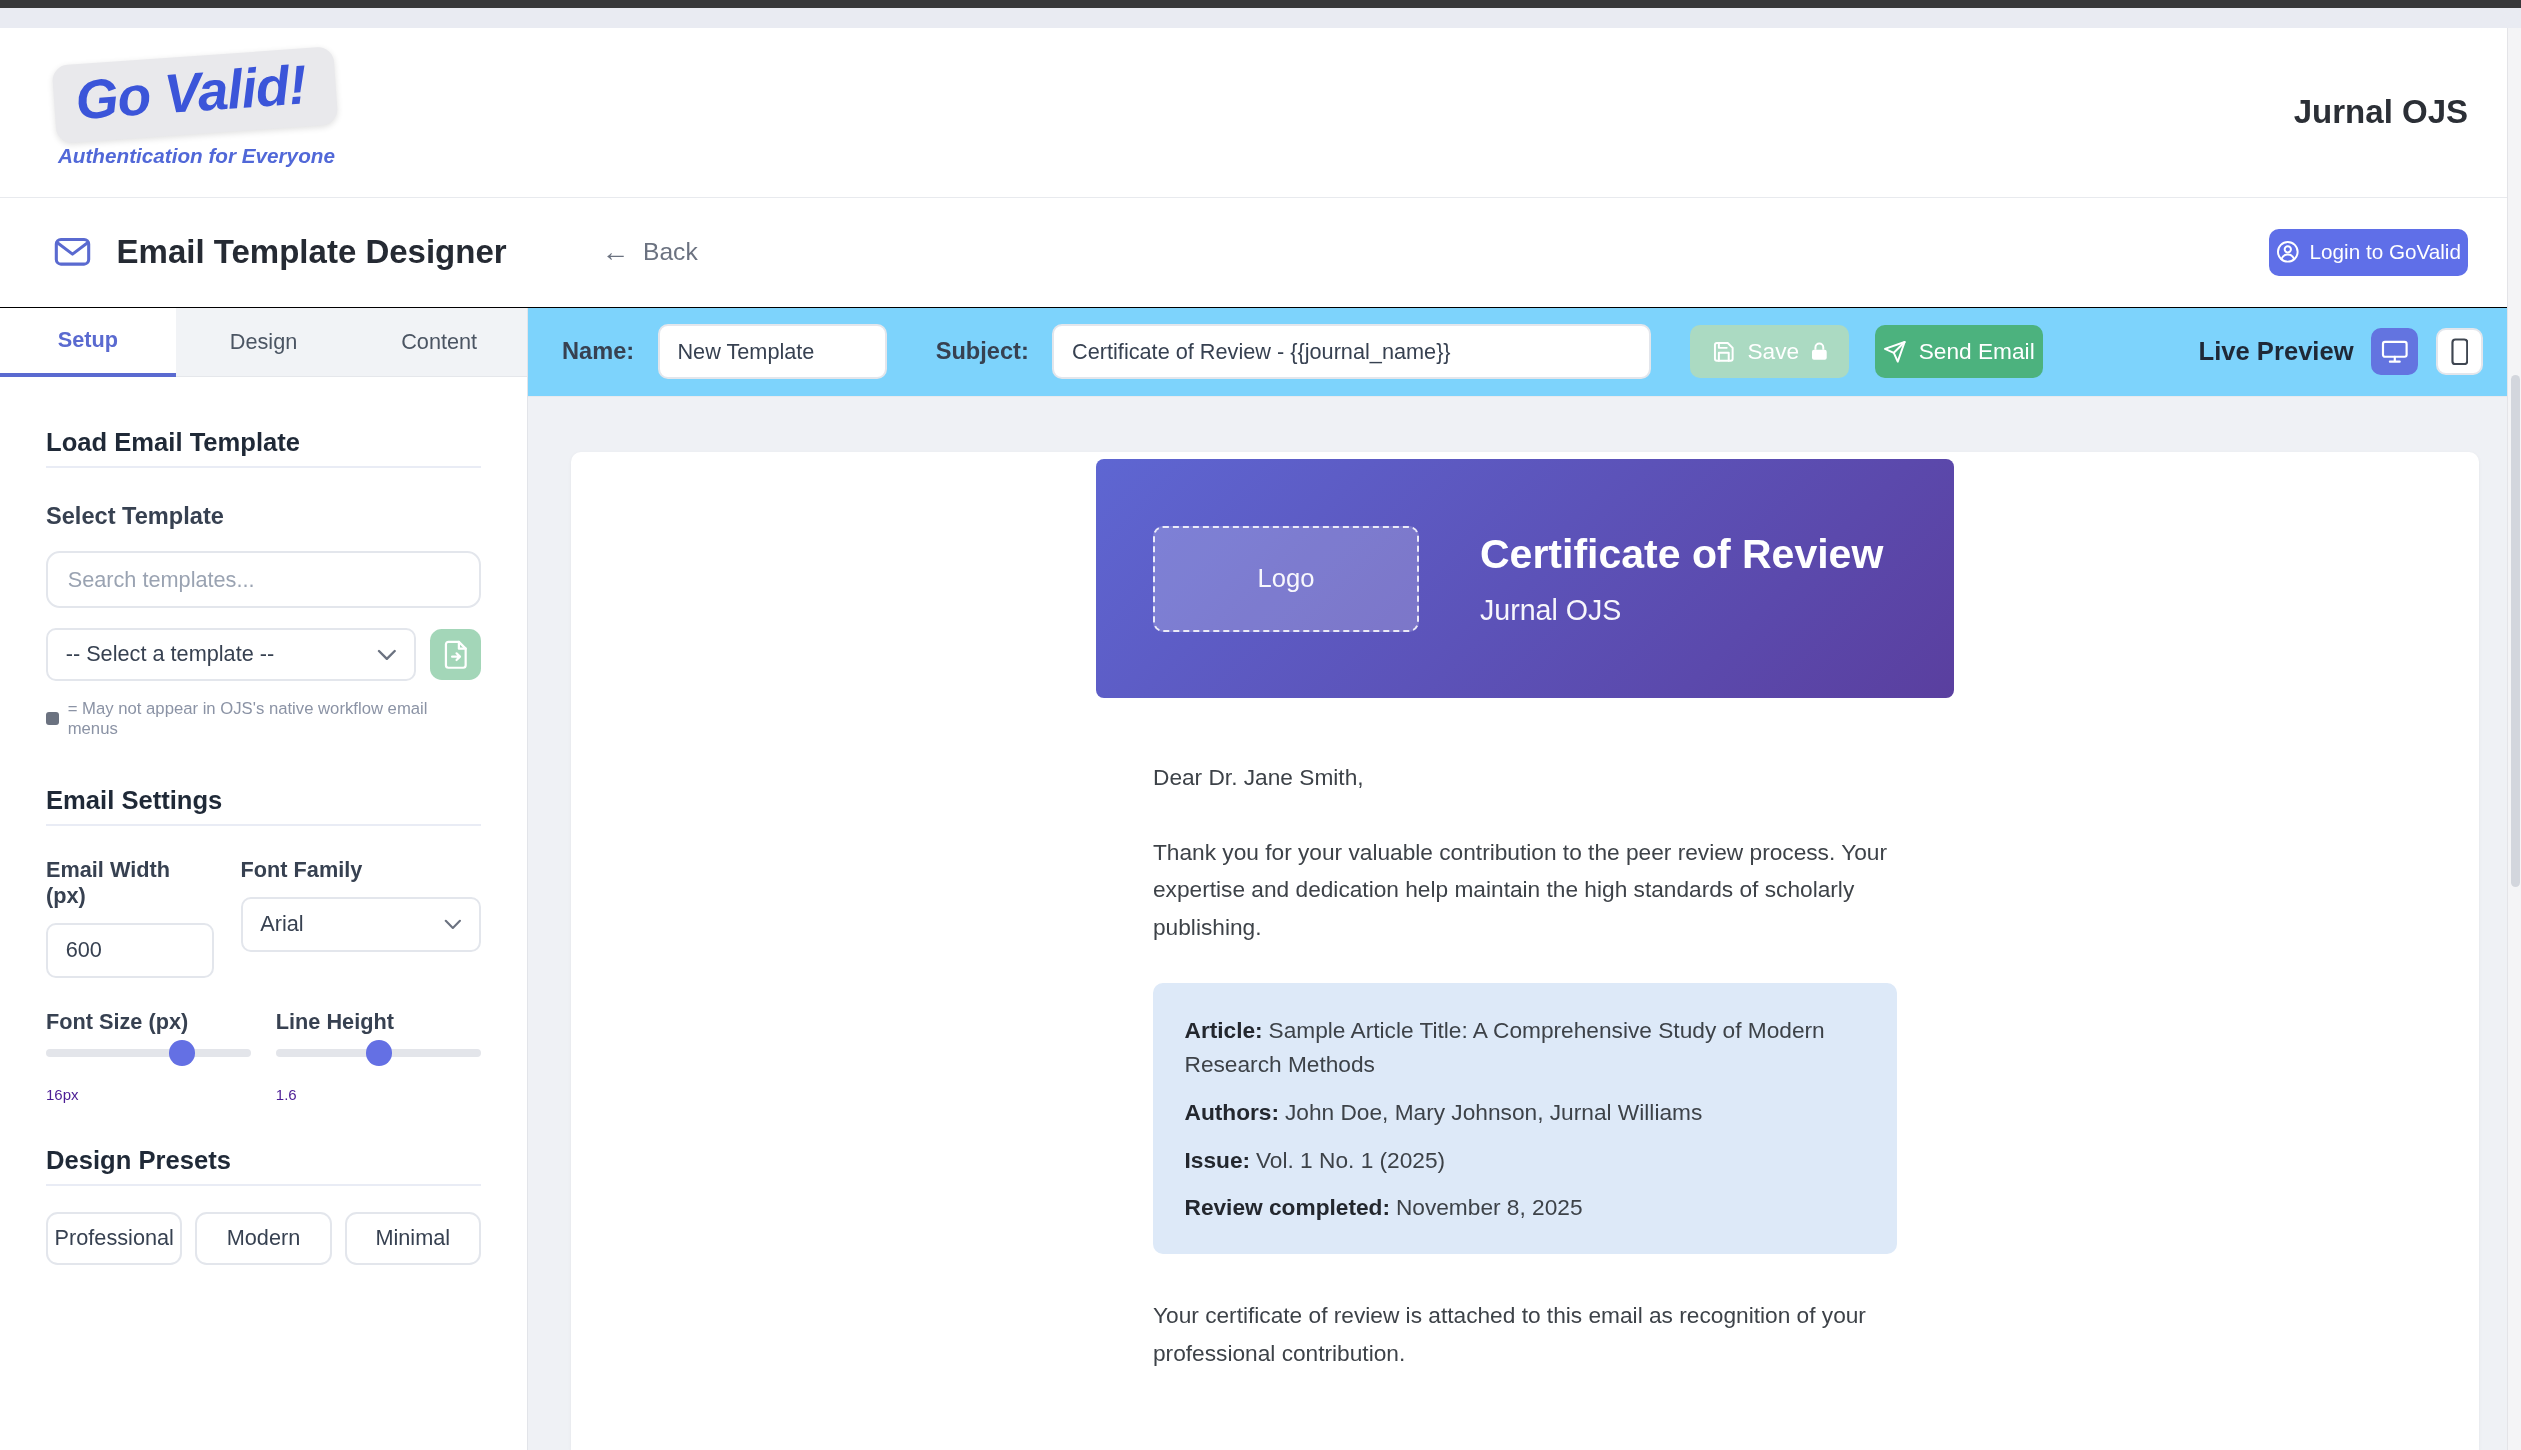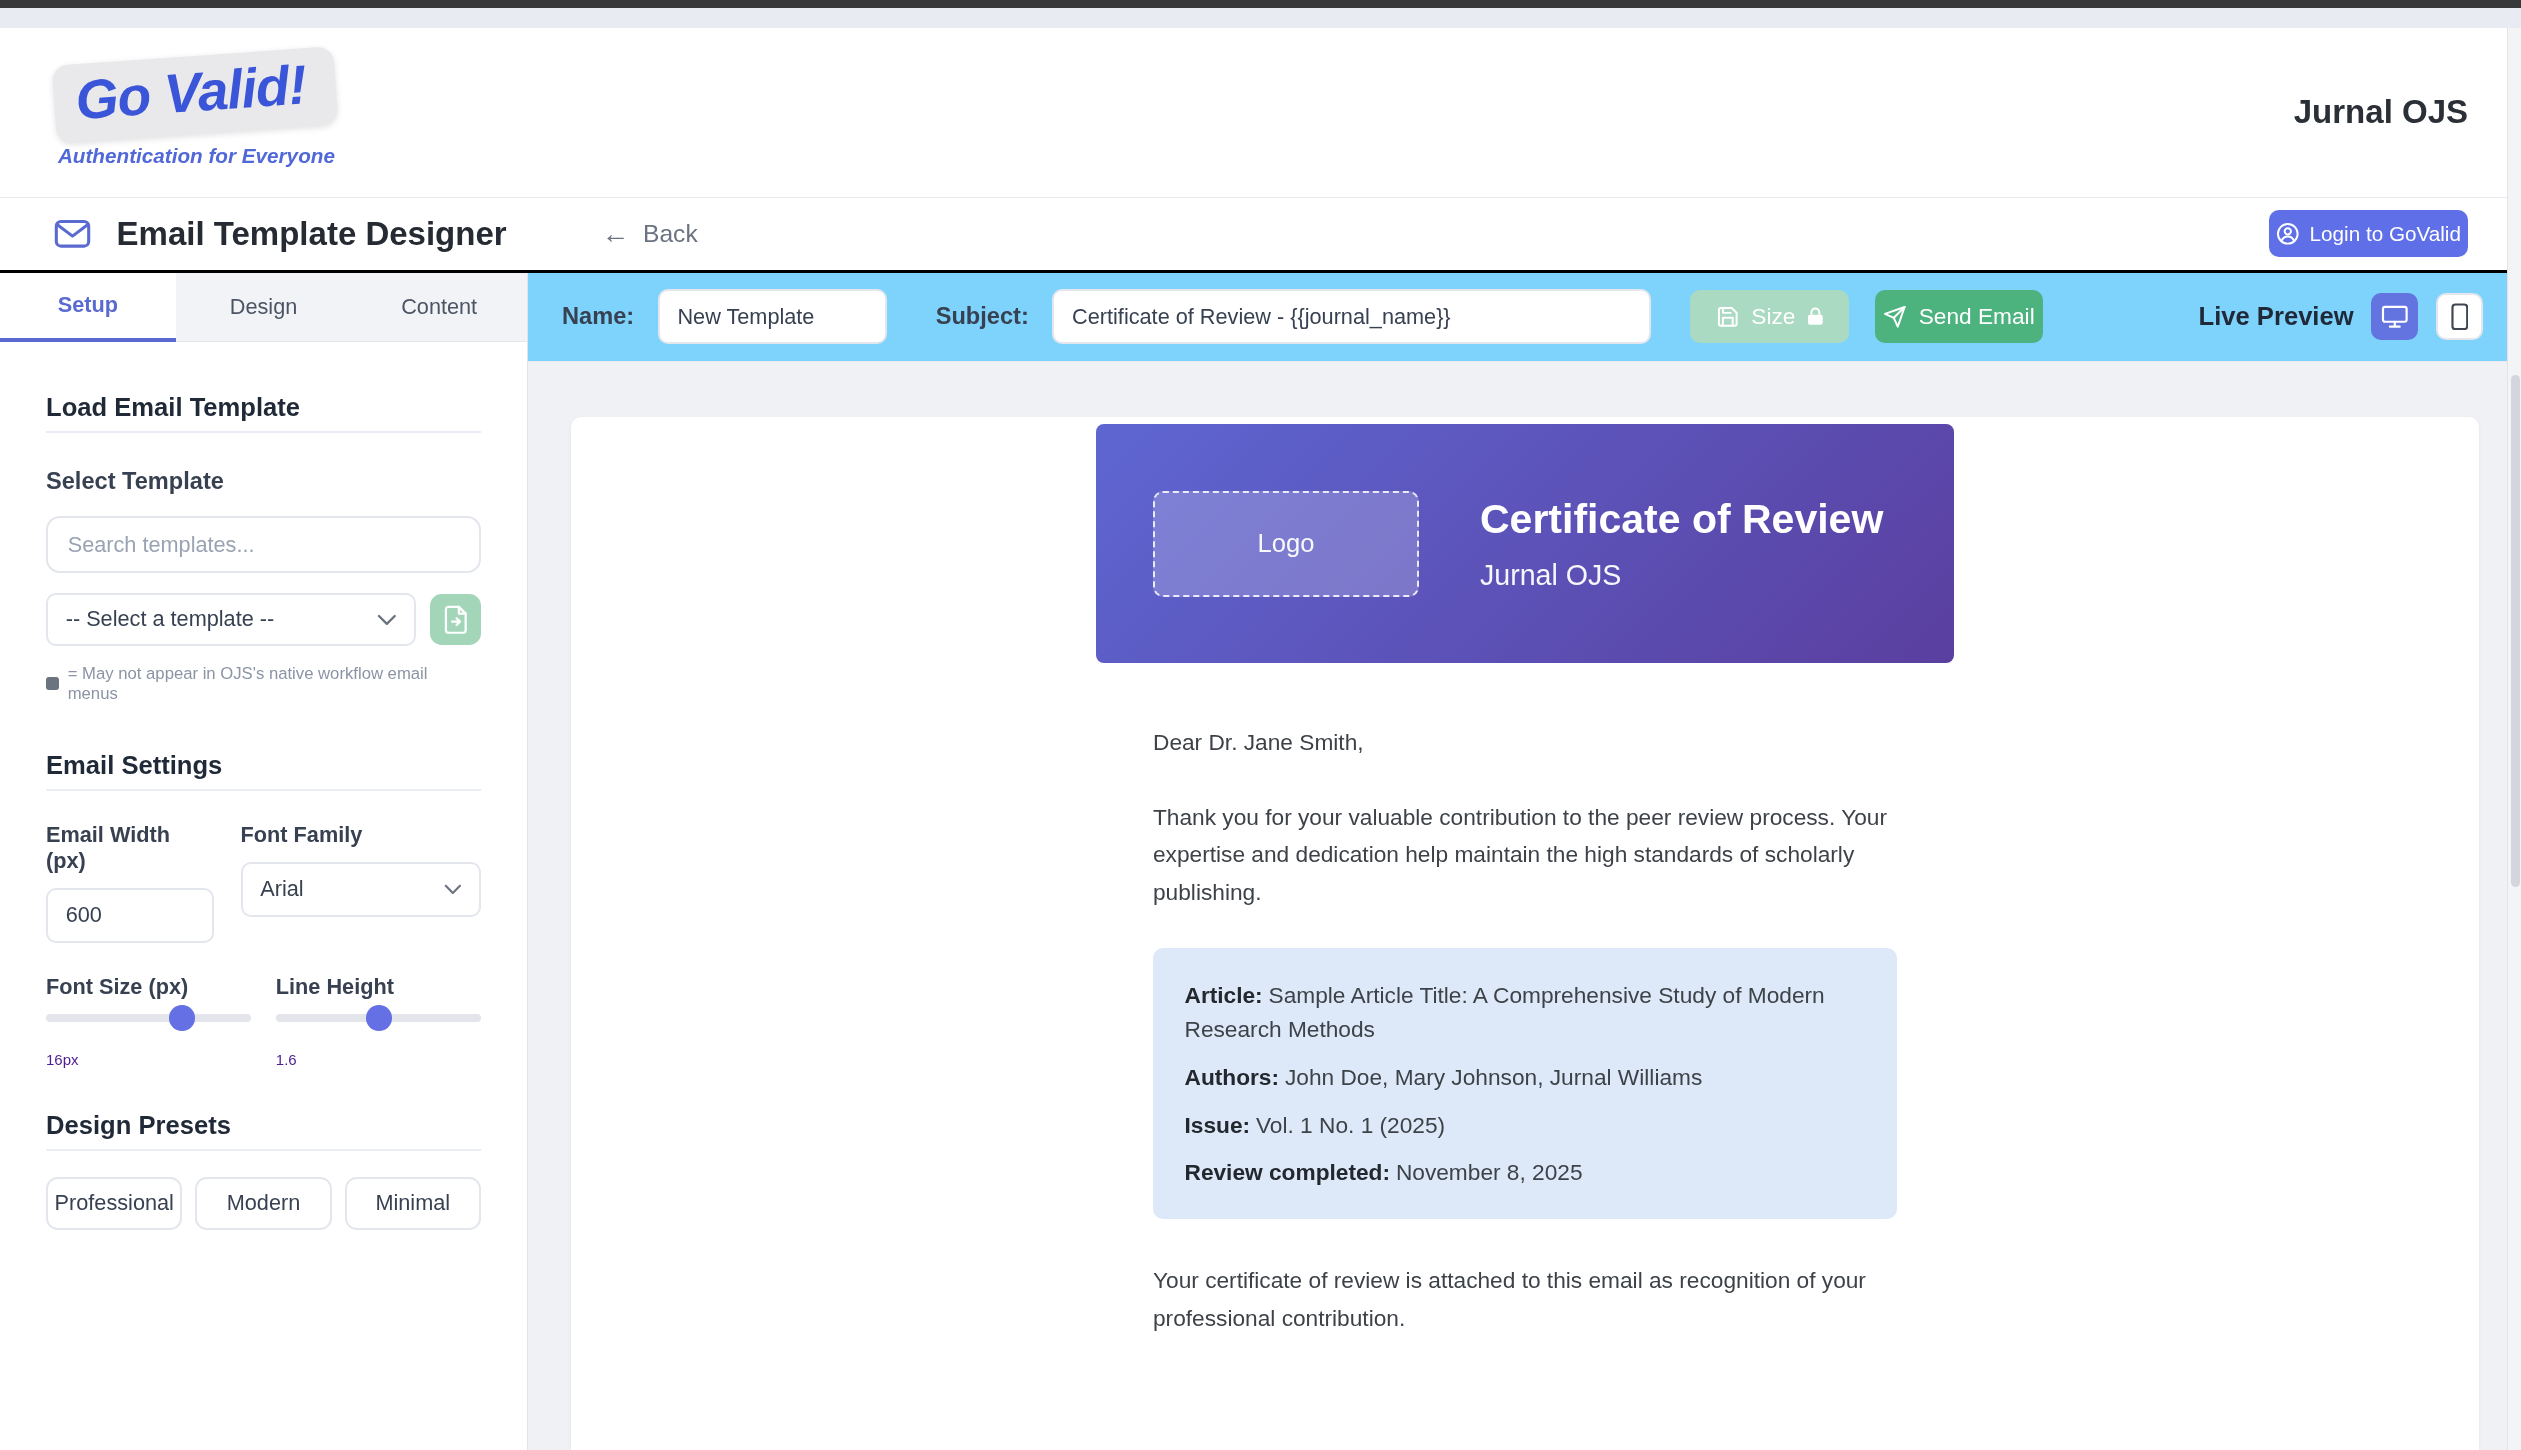--- a/index.html
+++ b/index.html
@@ -16,22 +16,22 @@
     justify-content:space-between; padding:0 54px; }
   .brand-left { position:relative; }
   .brand-plaque { display:inline-block; background:#e9e9ec; border-radius:15.8px;
     padding:3.9px 29.6px 9.9px 21.7px; transform:rotate(-4deg); box-shadow:0 2px 5.9px rgba(0,0,0,0.12); }
   .brand-text { font-size:55px; font-weight:bold; font-style:italic; color:#3b55d9; letter-spacing:-1px; }
   .brand-tagline { margin-top:9.9px; margin-left:3.9px; font-size:20.7px; font-style:italic;
     color:#5168d8; font-weight:bold; }
   .journal-name { font-size:33px; font-weight:bold; color:#2b2f36; }
 
   
-  .page-header { height:76px; background:#fff; border-top:1px solid #e8eaee;
-    border-bottom:3px solid #000000; display:flex; align-items:center; padding:0 54px; }
+  .page-header { height:111px; background:#fff; border-top:1px solid #e8eaee;
+    border-bottom:1px solid #000000; display:flex; align-items:center; padding:0 54px; }
   .page-title { font-size:33px; font-weight:bold; color:#252a33; margin-left:25.6px; }
   .back-group { display:flex; align-items:center; gap:13.8px; margin-left:95px; cursor:pointer; }
   .back-arrow { font-size:27.6px; color:#6b7280; }
   .back-label { font-size:24.6px; color:#6b7280; }
   .login-btn { margin-left:auto; width:199px; height:47px; background:#5f6fe8; border:none;
     border-radius:9.9px; color:#fff; font-size:20.7px; display:flex; align-items:center;
     justify-content:center; gap:9.9px; cursor:pointer; font-family:inherit; }
 
   
   .body-row { flex:1; display:flex; min-height:0; }
@@ -255,21 +255,21 @@
         <span class="tb-label" style="margin-left:49px;">Subject:</span>
         <input class="tb-input subject" type="text" value="Certificate of Review - {{journal_name}}" style="">
         <button class="save-btn">
           <span>
             <svg width="23.6" height="23.6" viewBox="0 0 24 24" fill="none" stroke="#fff" stroke-width="2" stroke-linecap="round" stroke-linejoin="round">
               <path d="M19 21H5a2 2 0 0 1-2-2V5a2 2 0 0 1 2-2h11l5 5v11a2 2 0 0 1-2 2z"></path>
               <path d="M17 21v-8H7v8"></path>
                 <path d="M7 3v5h8"></path>
             </svg>
           </span>
-          <span>Size</span>
+          <span>Save</span>
           <span>
             <svg width="16.7" height="18.7" viewBox="0 0 17 19" fill="#fff">
               <rect x="1" y="8" width="15" height="10" rx="2"></rect>
               <path d="M4.5 8 V5.5 a4 4 0 0 1 8 0 V8" fill="none" stroke="#fff" stroke-width="2"></path>
             </svg>
           </span>
         </button>
         <button class="send-btn">
           <span>
             <svg width="23.6" height="23.6" viewBox="0 0 24 24" fill="none" stroke="#fff" stroke-width="2" stroke-linecap="round" stroke-linejoin="round">

